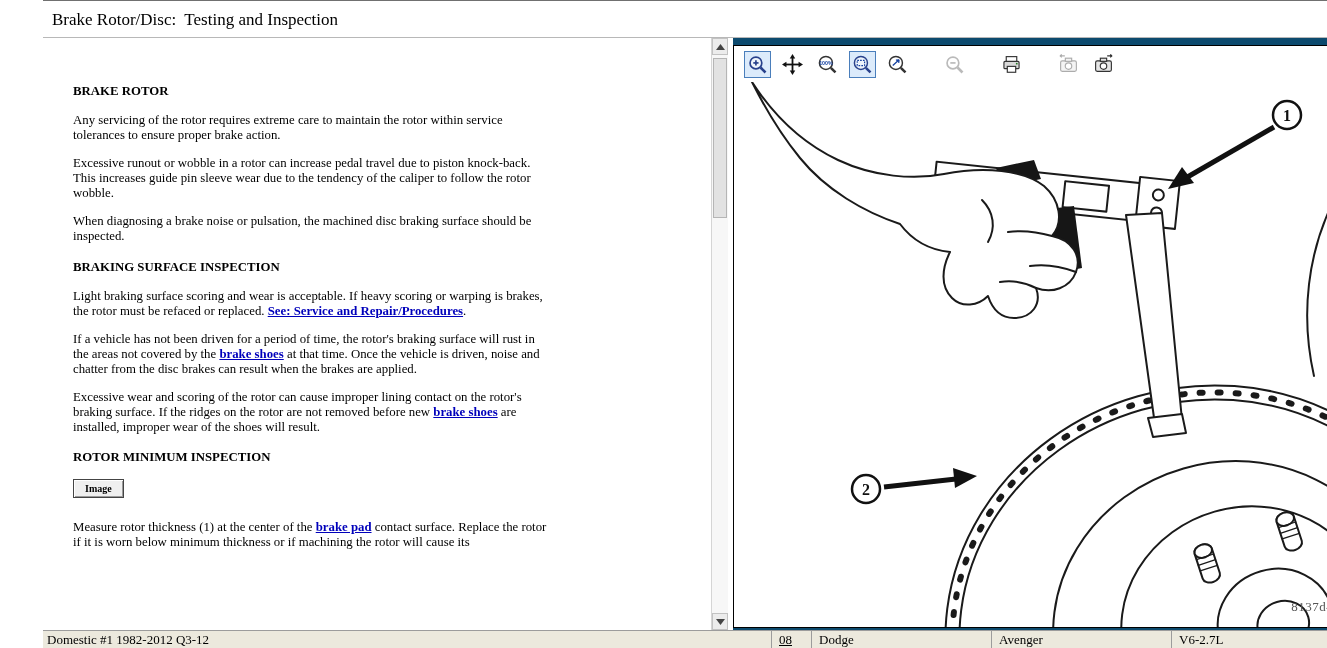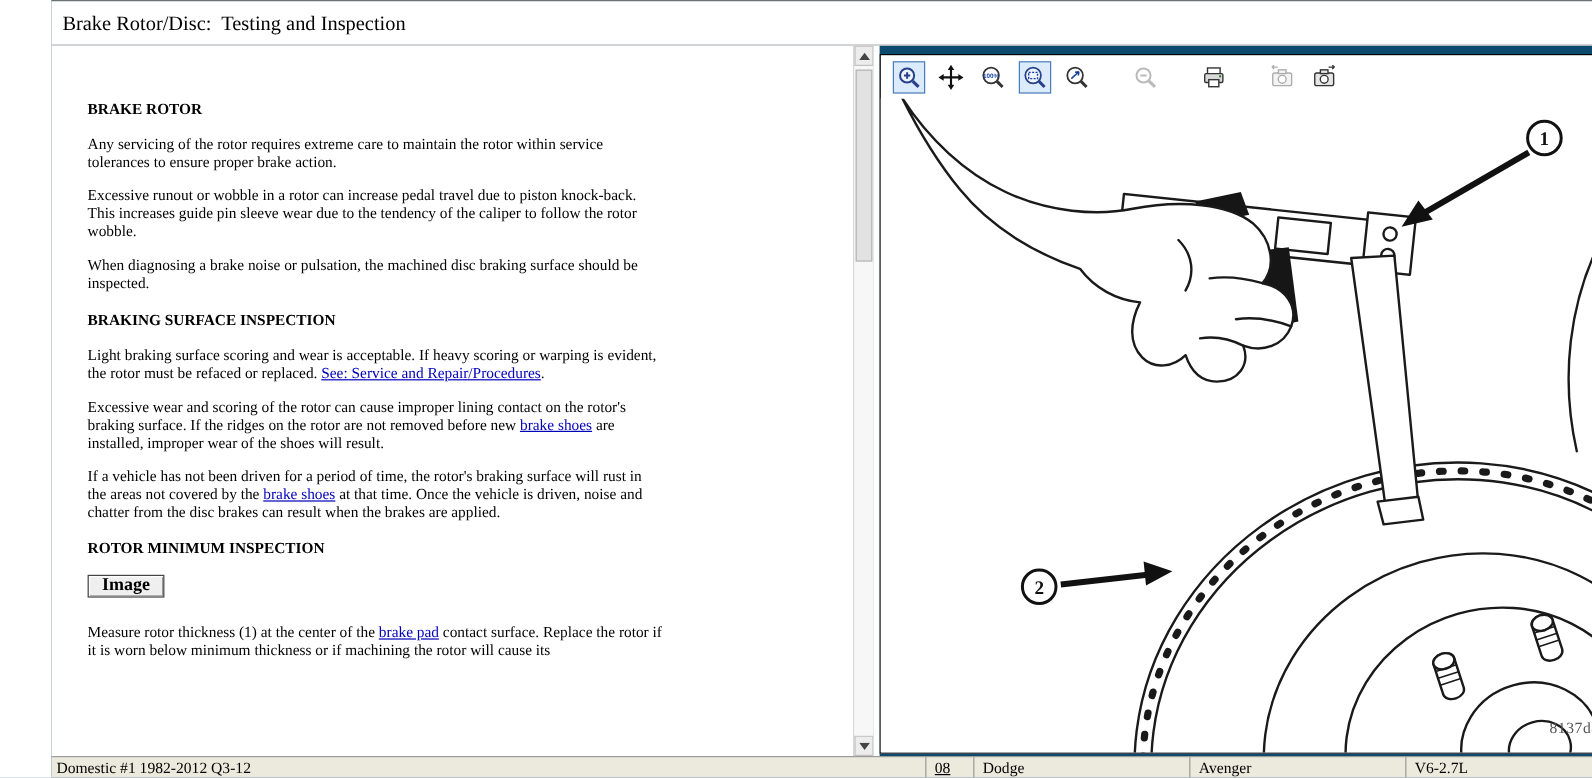--- a/index.html
+++ b/index.html
@@ -14,23 +14,23 @@
 
   
   .content { flex:1; display:flex; min-height:0; }
 
   
   .doc-pane { width:668px; overflow:hidden; padding:46px 0 0 30px; background:#fff; }
   .doc { width:480px; font-size:12.8px; line-height:1.17; }
   .doc .h { font-weight:bold; margin:16px 0 14px 0; }
   .doc .h:first-child { margin-top:0; }
   .doc p { margin:0 0 13px 0; }
-  .lnk { color:#0000bb; font-weight:normal; text-decoration:underline; cursor:pointer;text-align:center; }
+  .lnk { color:#0000bb; font-weight:bold; text-decoration:underline; cursor:pointer;text-align:center; }
   .btnrow { margin:4px 0 22px 0; }
-  .img-btn { font-family:"Liberation Serif", serif; font-size:15px; font-weight:bold;
+  .img-btn { font-family:"Liberation Serif", serif; font-size:10px; font-weight:bold;
              height:19px; padding:0 11px; background:#efefef; border:1px solid #444;
              box-shadow: inset 1px 1px 0 #fff, inset -1px -1px 0 #9a9a9a; cursor:pointer; }
 
   
   .scrollbar { width:17px; display:flex; flex-direction:column; background:#fafafa;
                border-left:1px solid #d5d5d5; }
   .sb-btn { height:17px; background:#ececec; border:1px solid #c2c2c2;
             display:flex; align-items:center; justify-content:center; cursor:pointer; }
   .sb-track { flex:1; position:relative; background:#f7f7f7; }
   .sb-thumb { position:absolute; left:1px; right:1px; top:3px; height:160px;
@@ -74,23 +74,23 @@
   <div class="content">
 
     <div class="doc-pane">
       <div class="doc">
         <div class="h">BRAKE ROTOR</div>
         <p>Any servicing of the rotor requires extreme care to maintain the rotor within service tolerances to ensure proper brake action.</p>
         <p>Excessive runout or wobble in a rotor can increase pedal travel due to piston knock-back. This increases guide pin sleeve wear due to the tendency of the caliper to follow the rotor wobble.</p>
         <p>When diagnosing a brake noise or pulsation, the machined disc braking surface should be inspected.</p>
 
         <div class="h">BRAKING SURFACE INSPECTION</div>
-        <p><span>Light braking surface scoring and wear is acceptable. If heavy scoring or warping is evident, the rotor must be refaced or replaced. </span><a class="lnk">See: Service and Repair/Procedures</a><span>.</span></p>
+        <p><span>Light braking surface scoring and wear is acceptable. If heavy scoring or warping is brakes, the rotor must be refaced or replaced. </span><a class="lnk">See: Service and Repair/Procedures</a><span>.</span></p>
+        <p><span>If a vehicle has not been driven for a period of time, the rotor's braking surface will rust in the areas not covered by the </span><a class="lnk">brake shoes</a><span> at that time. Once the vehicle is driven, noise and chatter from the disc brakes can result when the brakes are applied.</span></p>
         <p><span>Excessive wear and scoring of the rotor can cause improper lining contact on the rotor's braking surface. If the ridges on the rotor are not removed before new </span><a class="lnk">brake shoes</a><span> are installed, improper wear of the shoes will result.</span></p>
-        <p><span>If a vehicle has not been driven for a period of time, the rotor's braking surface will rust in the areas not covered by the </span><a class="lnk">brake shoes</a><span> at that time. Once the vehicle is driven, noise and chatter from the disc brakes can result when the brakes are applied.</span></p>
 
         <div class="h">ROTOR MINIMUM INSPECTION</div>
         <div class="btnrow">
           <button class="img-btn">Image</button>
         </div>
         <p><span>Measure rotor thickness (1) at the center of the </span><a class="lnk">brake pad</a><span> contact surface. Replace the rotor if it is worn below minimum thickness or if machining the rotor will cause its</span></p>
       </div>
     </div>
 
     <div class="scrollbar">

